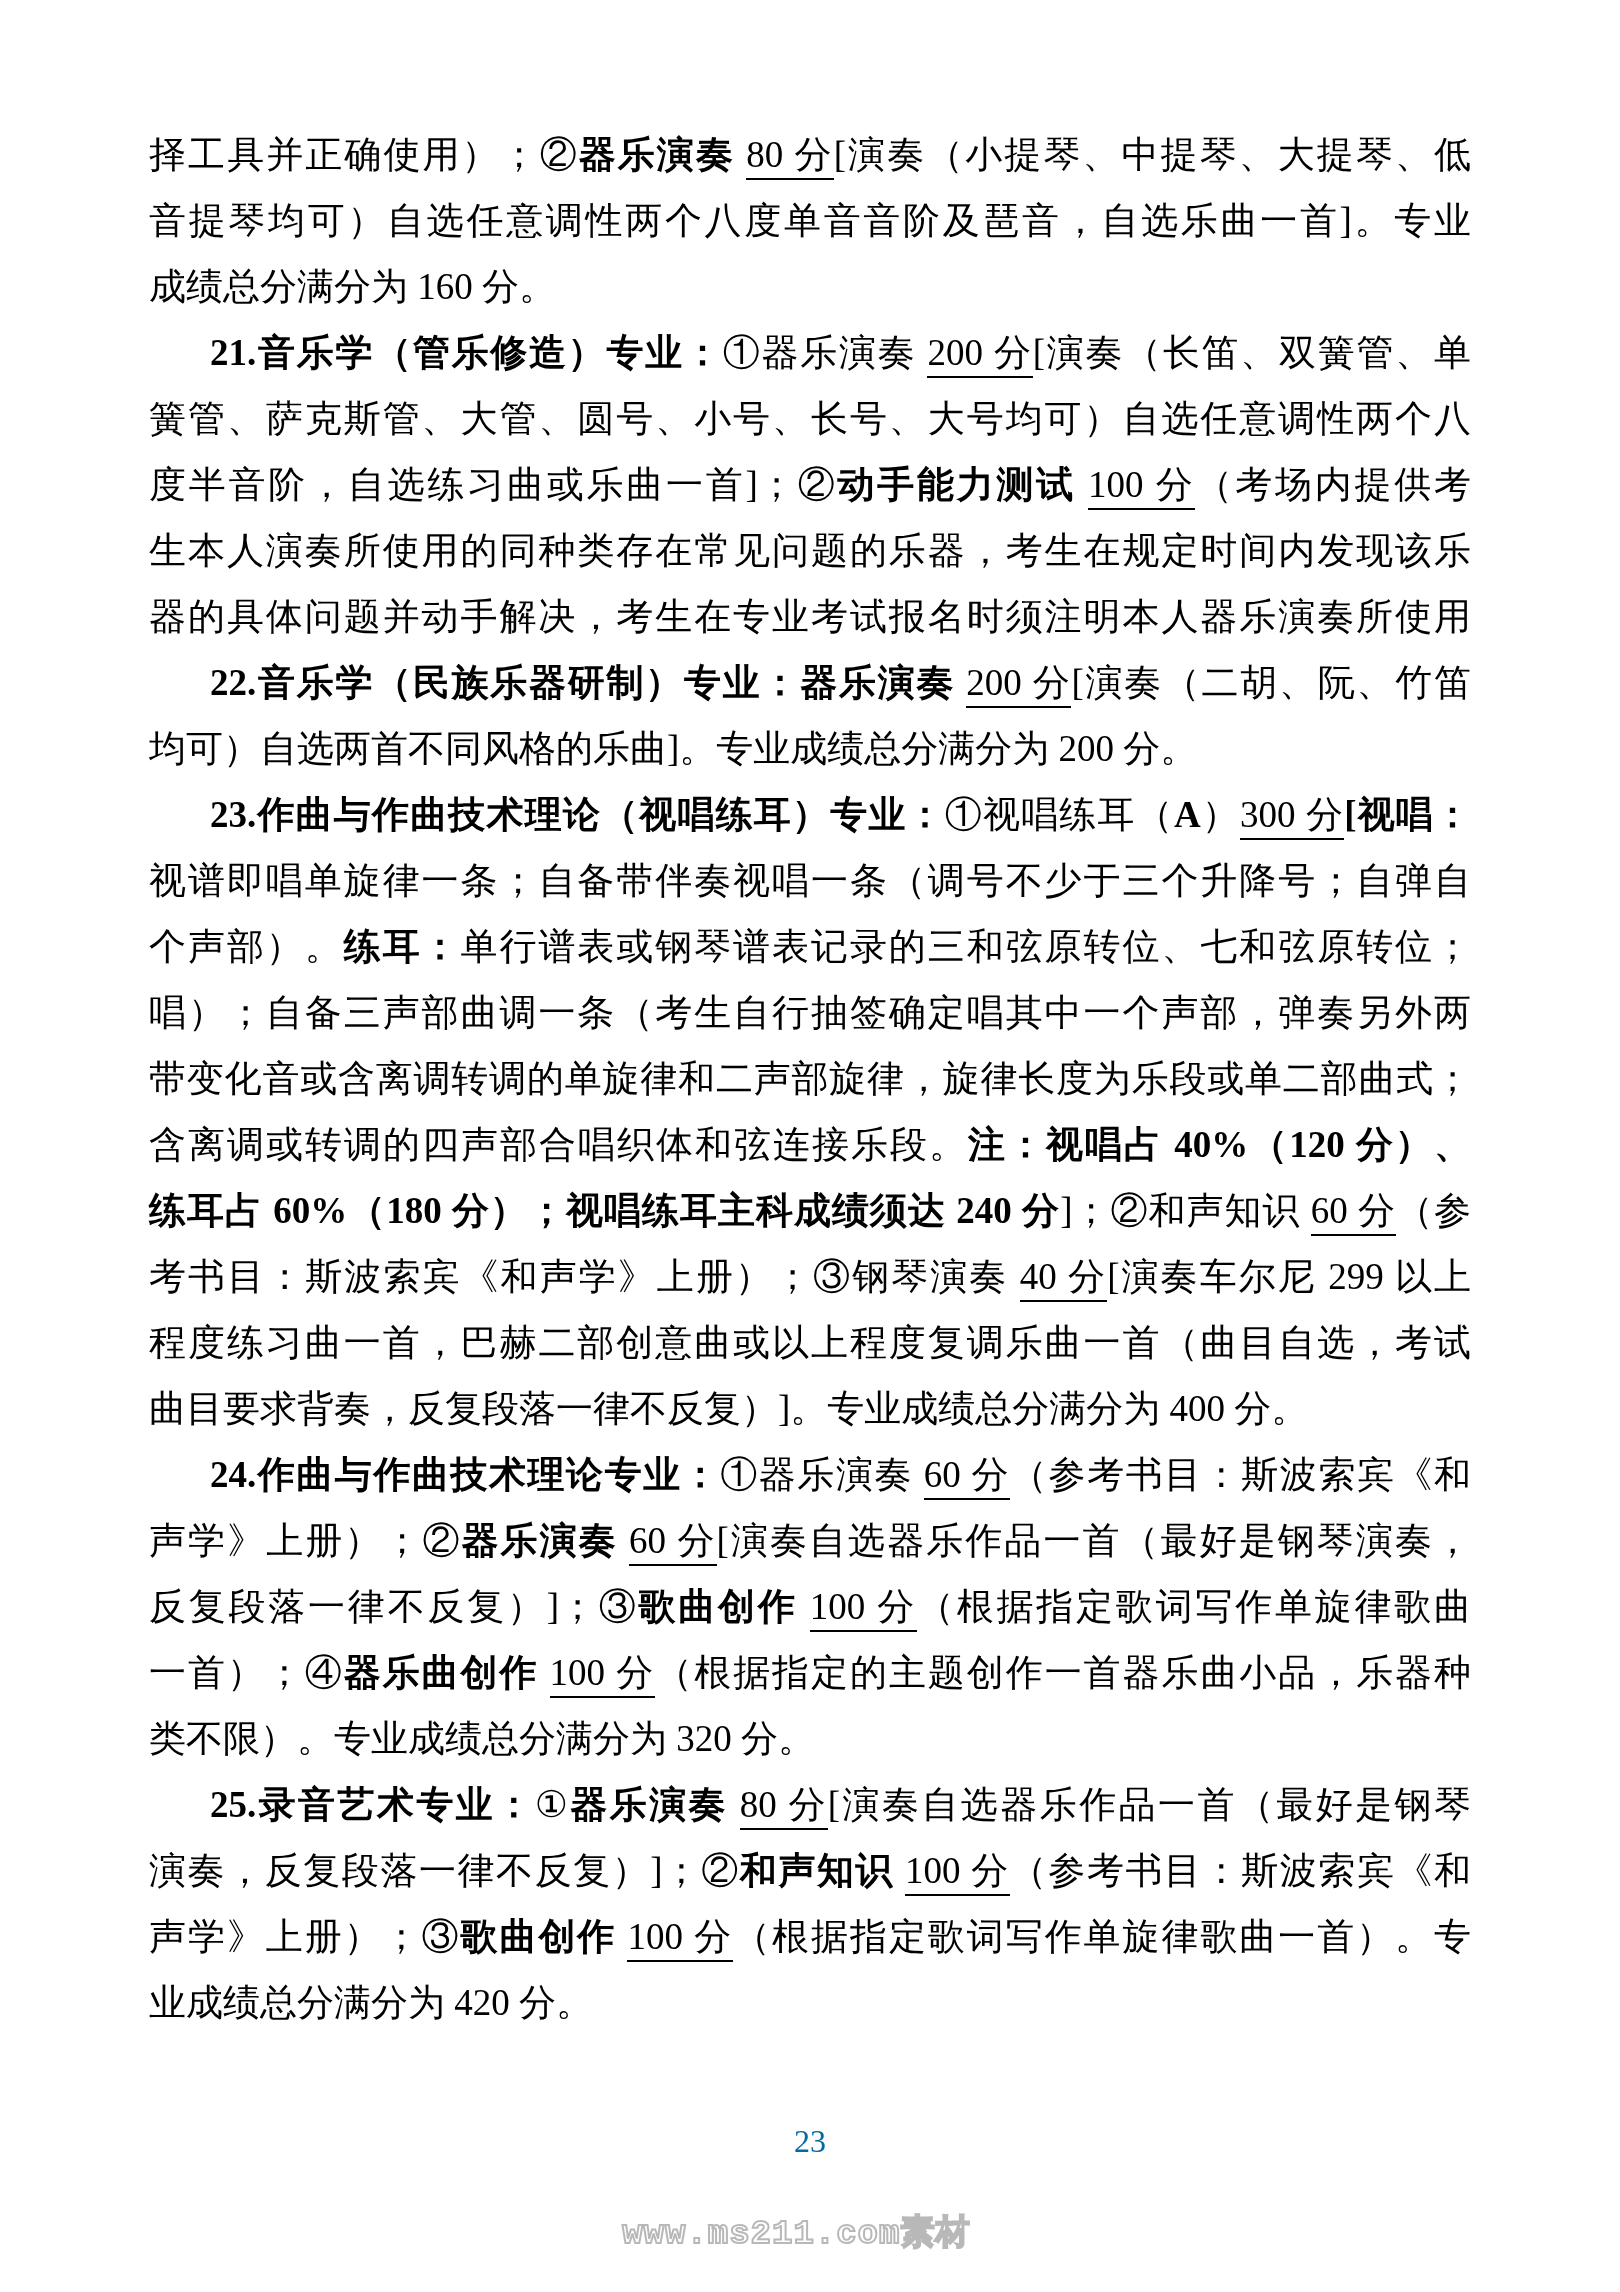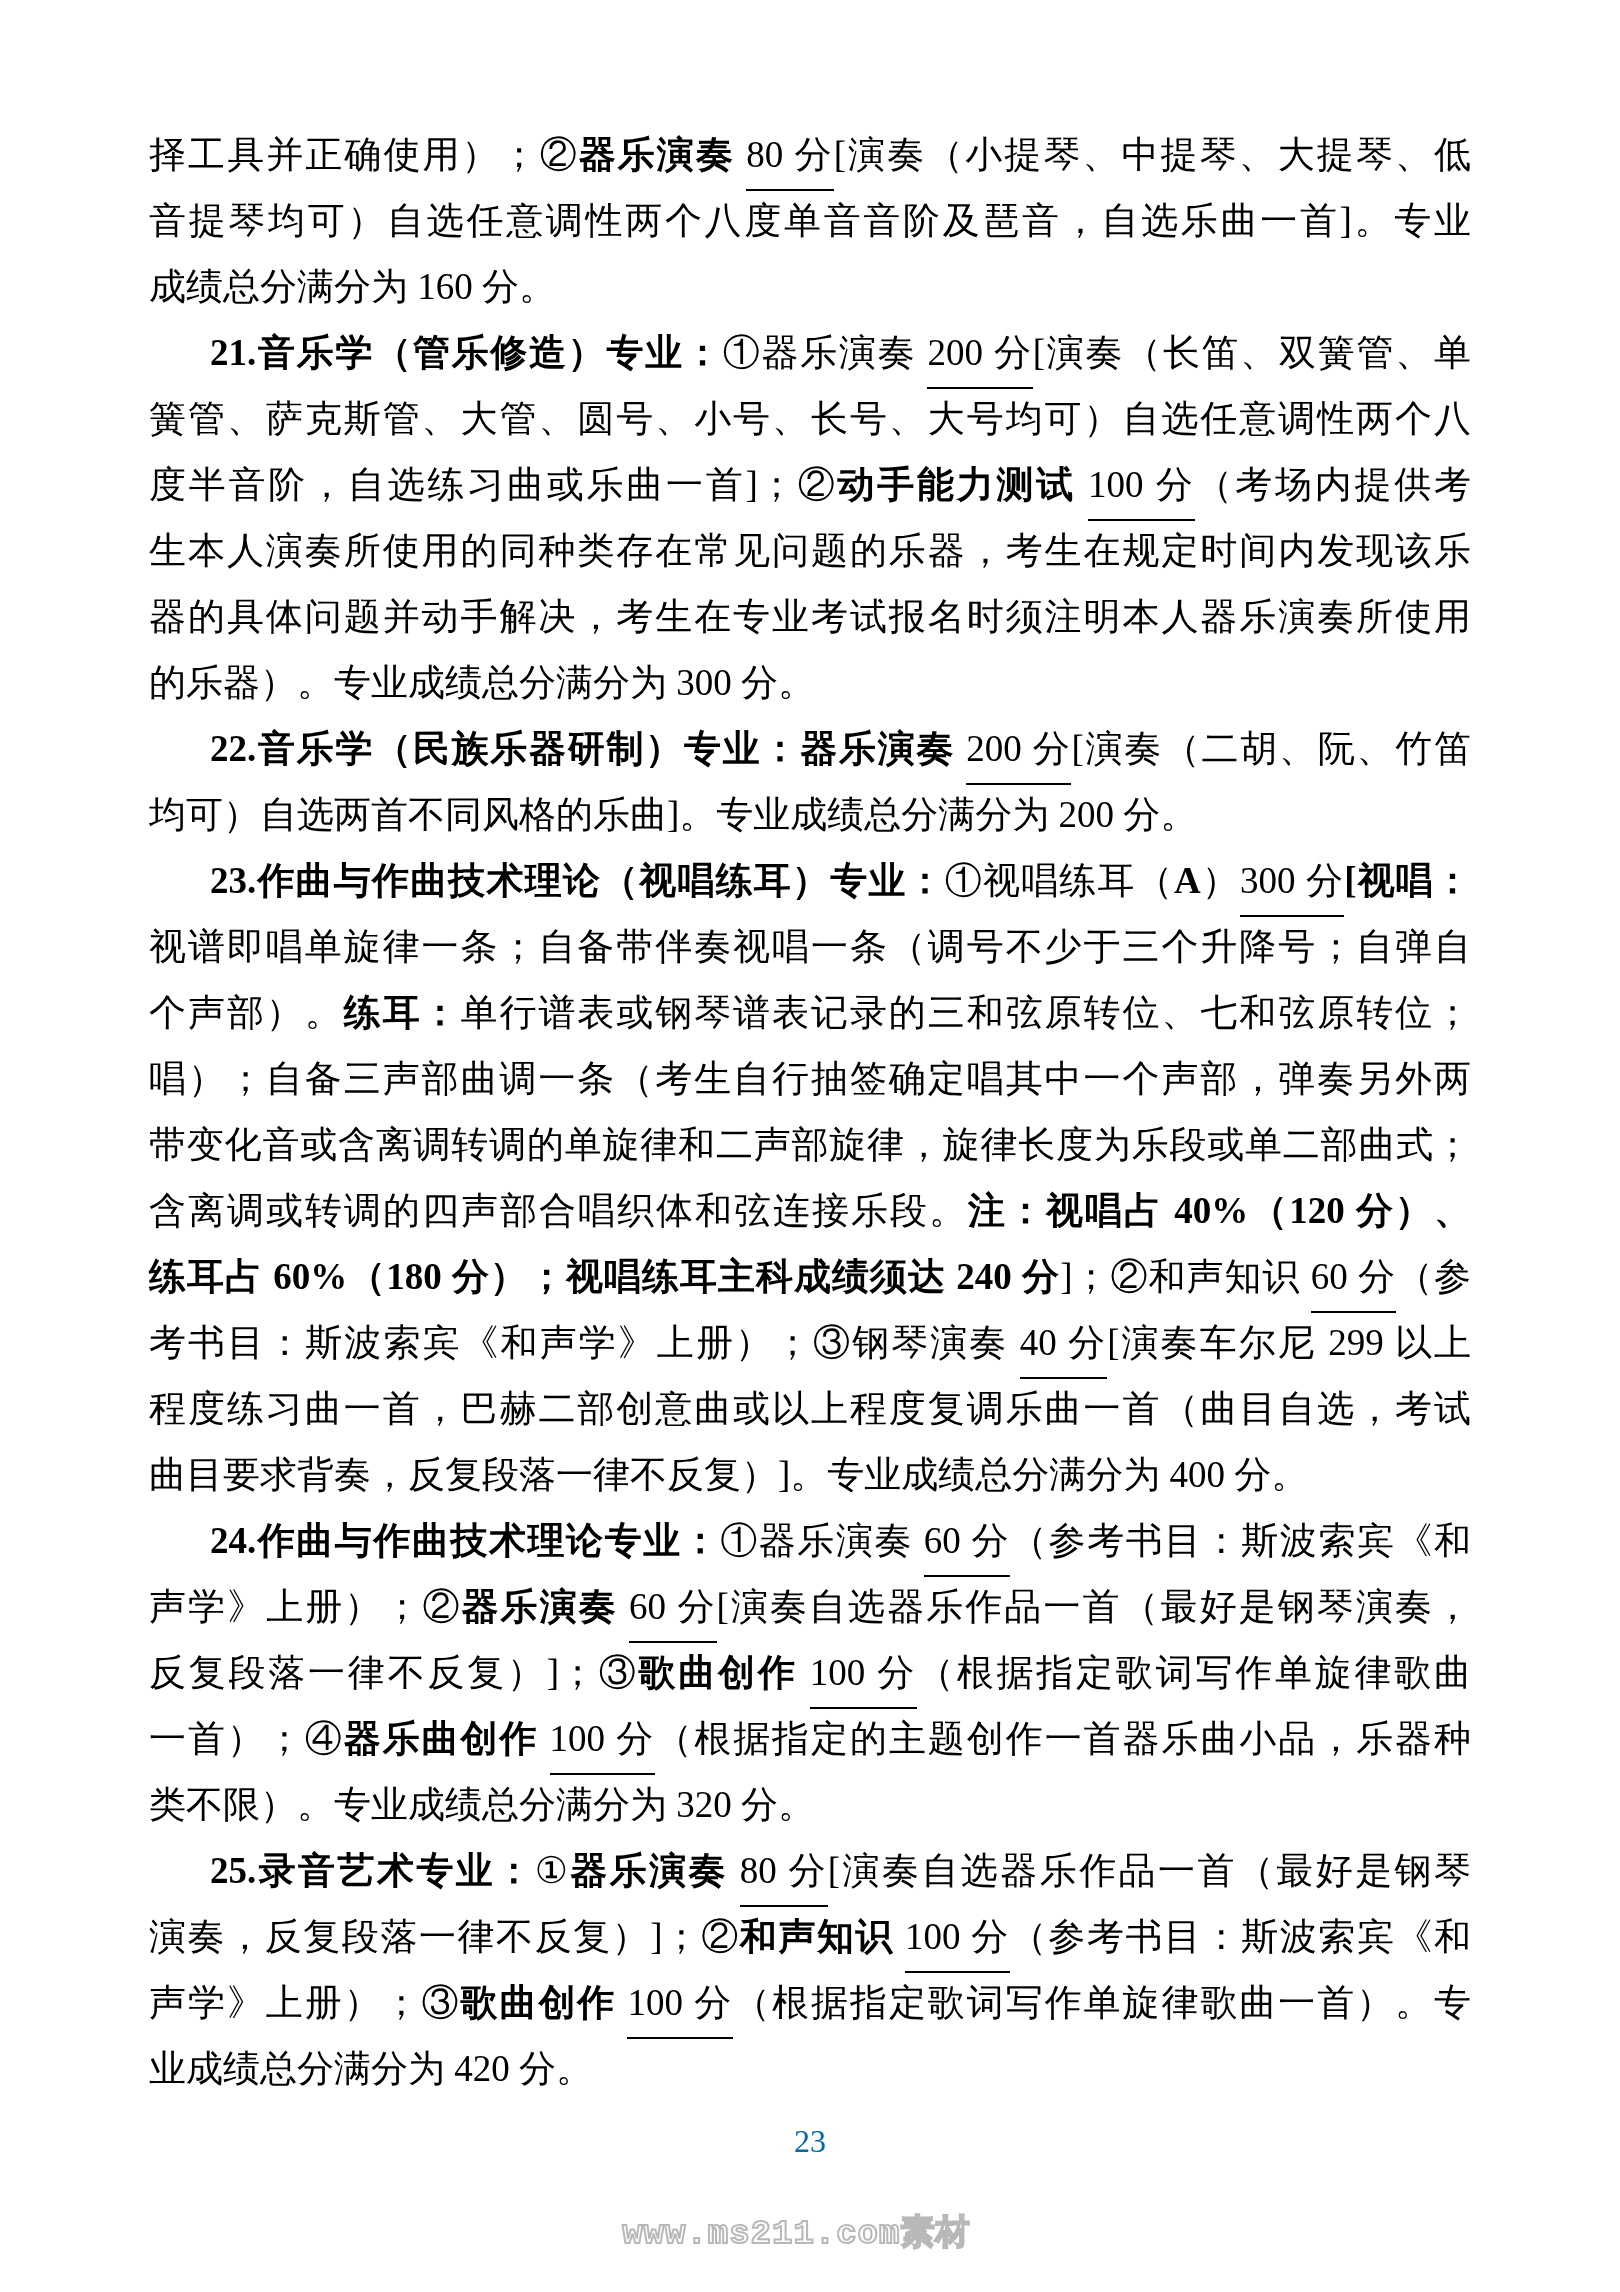--- a/index.html
+++ b/index.html
@@ -34,21 +34,21 @@
   .line.last {
     text-align: left;
     text-align-last: left;
   }
   .line.indent {
     text-indent: 61px;
   }
   .seg-b { font-weight: bold; }
   .seg-u {
     border-bottom: 2.9px solid #000;
-    padding-bottom: 14px;
+    padding-bottom: 3px;
   }
   .page-number {
     position: absolute;
     top: 2117px;
     left: 0;
     width: 100%;
     text-align: center;
     font-size: 32px;
     line-height: 49px;
     color: #0369a1;
@@ -74,21 +74,20 @@
 <div>
   <div class="content">
       <div class="line"><span>择工具并正确使用）；②</span><span class="seg-b">器乐演奏</span><span> </span><span class="seg-u">80 分</span><span>[演奏（小提琴、中提琴、大提琴、低</span></div>
       <div class="line"><span>音提琴均可）自选任意调性两个八度单音音阶及琶音，自选乐曲一首]。专业</span></div>
       <div class="line last"><span>成绩总分满分为 160 分。</span></div>
       <div class="line indent"><span class="seg-b">21.音乐学（管乐修造）专业：</span><span>①器乐演奏 </span><span class="seg-u">200 分</span><span>[演奏（长笛、双簧管、单</span></div>
       <div class="line"><span>簧管、萨克斯管、大管、圆号、小号、长号、大号均可）自选任意调性两个八</span></div>
       <div class="line"><span>度半音阶，自选练习曲或乐曲一首]；②</span><span class="seg-b">动手能力测试</span><span> </span><span class="seg-u">100 分</span><span>（考场内提供考</span></div>
       <div class="line"><span>生本人演奏所使用的同种类存在常见问题的乐器，考生在规定时间内发现该乐</span></div>
       <div class="line"><span>器的具体问题并动手解决，考生在专业考试报名时须注明本人器乐演奏所使用</span></div>
-      <div class="line last"><span>的乐器）。专业成绩总分满分为 300 分。</span></div>
       <div class="line indent"><span class="seg-b">22.音乐学（民族乐器研制）专业：器乐演奏</span><span> </span><span class="seg-u">200 分</span><span>[演奏（二胡、阮、竹笛</span></div>
       <div class="line last"><span>均可）自选两首不同风格的乐曲]。专业成绩总分满分为 200 分。</span></div>
       <div class="line indent"><span class="seg-b">23.作曲与作曲技术理论（视唱练耳）专业：</span><span>①视唱练耳（</span><span class="seg-b">A</span><span>）</span><span class="seg-u">300 分</span><span class="seg-b">[视唱：</span></div>
       <div class="line"><span>视谱即唱单旋律一条；自备带伴奏视唱一条（调号不少于三个升降号；自弹自</span></div>
       <div class="line"><span>个声部）。</span><span class="seg-b">练耳：</span><span>单行谱表或钢琴谱表记录的三和弦原转位、七和弦原转位；</span></div>
       <div class="line"><span>唱）；自备三声部曲调一条（考生自行抽签确定唱其中一个声部，弹奏另外两</span></div>
       <div class="line"><span>带变化音或含离调转调的单旋律和二声部旋律，旋律长度为乐段或单二部曲式；</span></div>
       <div class="line"><span>含离调或转调的四声部合唱织体和弦连接乐段。</span><span class="seg-b">注：视唱占 40%（120 分）、</span></div>
       <div class="line"><span class="seg-b">练耳占 60%（180 分）；视唱练耳主科成绩须达 240 分</span><span>]；②和声知识 </span><span class="seg-u">60 分</span><span>（参</span></div>
       <div class="line"><span>考书目：斯波索宾《和声学》上册）；③钢琴演奏 </span><span class="seg-u">40 分</span><span>[演奏车尔尼 299 以上</span></div>

